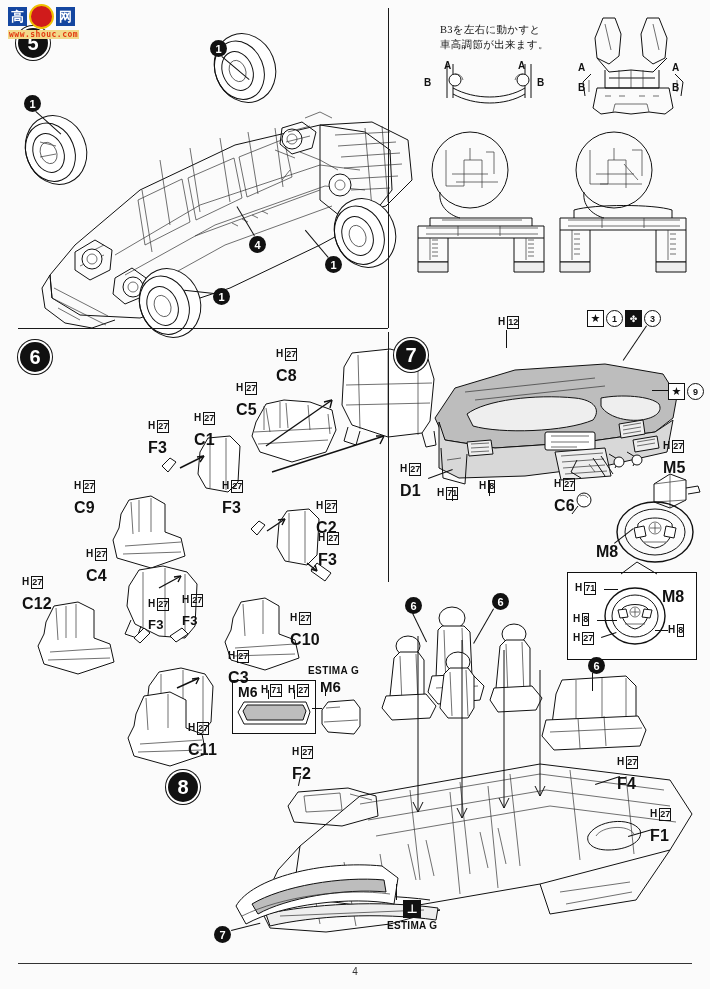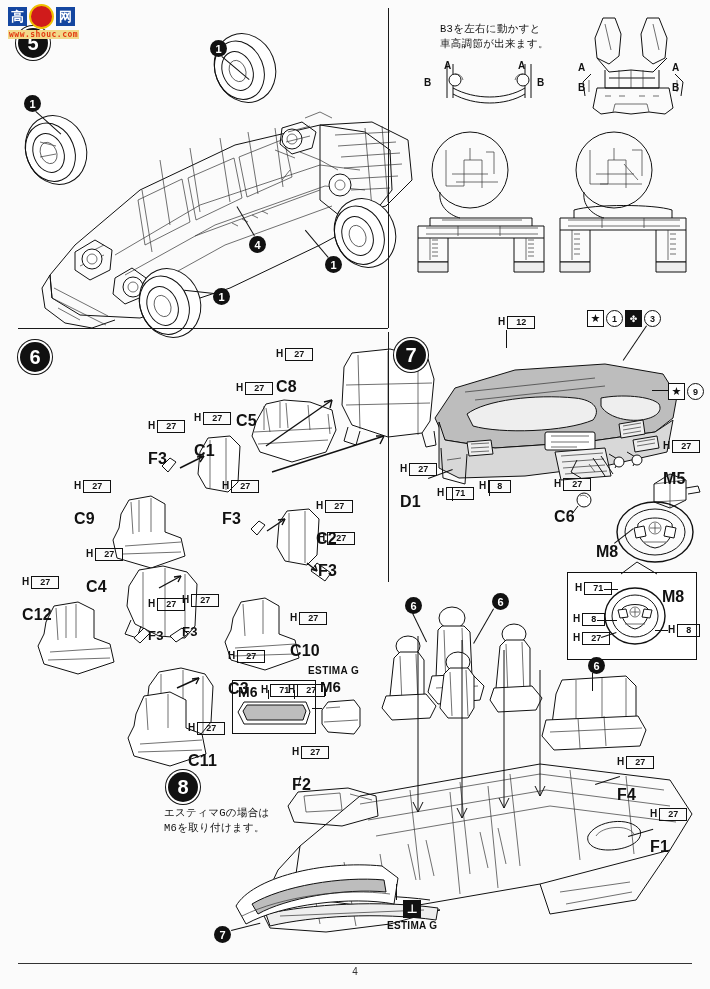--- a/index.html
+++ b/index.html
@@ -33,42 +33,42 @@
   }
 
   
   .plabel{position:absolute;z-index:7;white-space:nowrap;}
   .plabel .tag{
     display:inline-flex;align-items:stretch;font-size:10px;line-height:1;
     font-weight:bold;vertical-align:top;
   }
   .plabel .tag .t1{padding:1px 1px 1px 0;}
   .plabel .tag .t2{
-    border:1.2px solid #111;padding:1px 8px;margin-left:1px;font-size:9px;text-align:center;
+    border:1.2px solid #111;padding:1px 0;margin-left:1px;font-size:9px;text-align:center;
   }
-  .plabel .pn{font-size:16px;font-weight:bold;letter-spacing:.2px;margin-top:12px;}
+  .plabel .pn{font-size:16px;font-weight:bold;letter-spacing:.2px;margin-top:1px;}
   .plabel.small .pn{font-size:13px;}
 
   .leader{position:absolute;background:#111;height:1px;transform-origin:0 0;z-index:5;}
 
   
   .boxed{position:absolute;border:1.3px solid #111;background:#fff;}
 
   
   .chips{position:absolute;display:flex;align-items:center;gap:2px;z-index:8;}
   .chip{
     width:15px;height:15px;border:1.2px solid #111;background:#fff;
     display:flex;align-items:center;justify-content:center;font-size:9px;font-weight:bold;
   }
   .chip.dark{background:#111;color:#fff;border-color:#111;}
   .chip.round{border-radius:50%;}
   .star{font-size:11px;line-height:1;}
 
   .jp{position:absolute;font-size:10.5px;line-height:1.45;letter-spacing:.3px;
-      font-family:Liberation Mono, monospace;z-index:7;}
+      font-family:Liberation Serif, serif;z-index:7;}
 
   .txt{position:absolute;font-size:11px;font-weight:bold;z-index:7;}
 
   .pagenum{position:absolute;left:0;right:0;text-align:center;font-size:10px;color:#333;}
 
   
   .wm{position:absolute;left:8px;top:4px;z-index:20;}
   .wm-row{display:flex;gap:2px;align-items:center;}
   .wm-box{width:19px;height:19px;background:#1446a0;color:#fff;font-size:13px;
           display:flex;align-items:center;justify-content:center;
@@ -617,24 +617,20 @@
         <span class="t2">8</span>
       </span>
   </div>
   <div class="leader" style="left:655px;top:630px;width:13px;"></div>
 
   <svg style="left:615px;top:562px;" width="60" height="14">
     <path class="s" d="M22 0 L6 12 M22 0 L42 12"></path>
   </svg>
 
   <div class="stepnum" style="left:168px;top:772px;">8</div>
-  <div class="jp" style="left:164px;top:806px;">
-    <div>エスティマGの場合は</div>
-    <div>M6を取り付けます。</div>
-  </div>
 
   <div class="boxed" style="left:232px;top:680px;width:82px;height:52px;"></div>
   <div class="txt" style="left:238px;top:684px;font-size:14px;">M6</div>
   <div class="plabel" style="left:261px;top:684px;">
     <span class="tag">
         <span class="t1">H</span>
         <span class="t2">71</span>
       </span>
   </div>
   <div class="plabel" style="left:288px;top:684px;">

